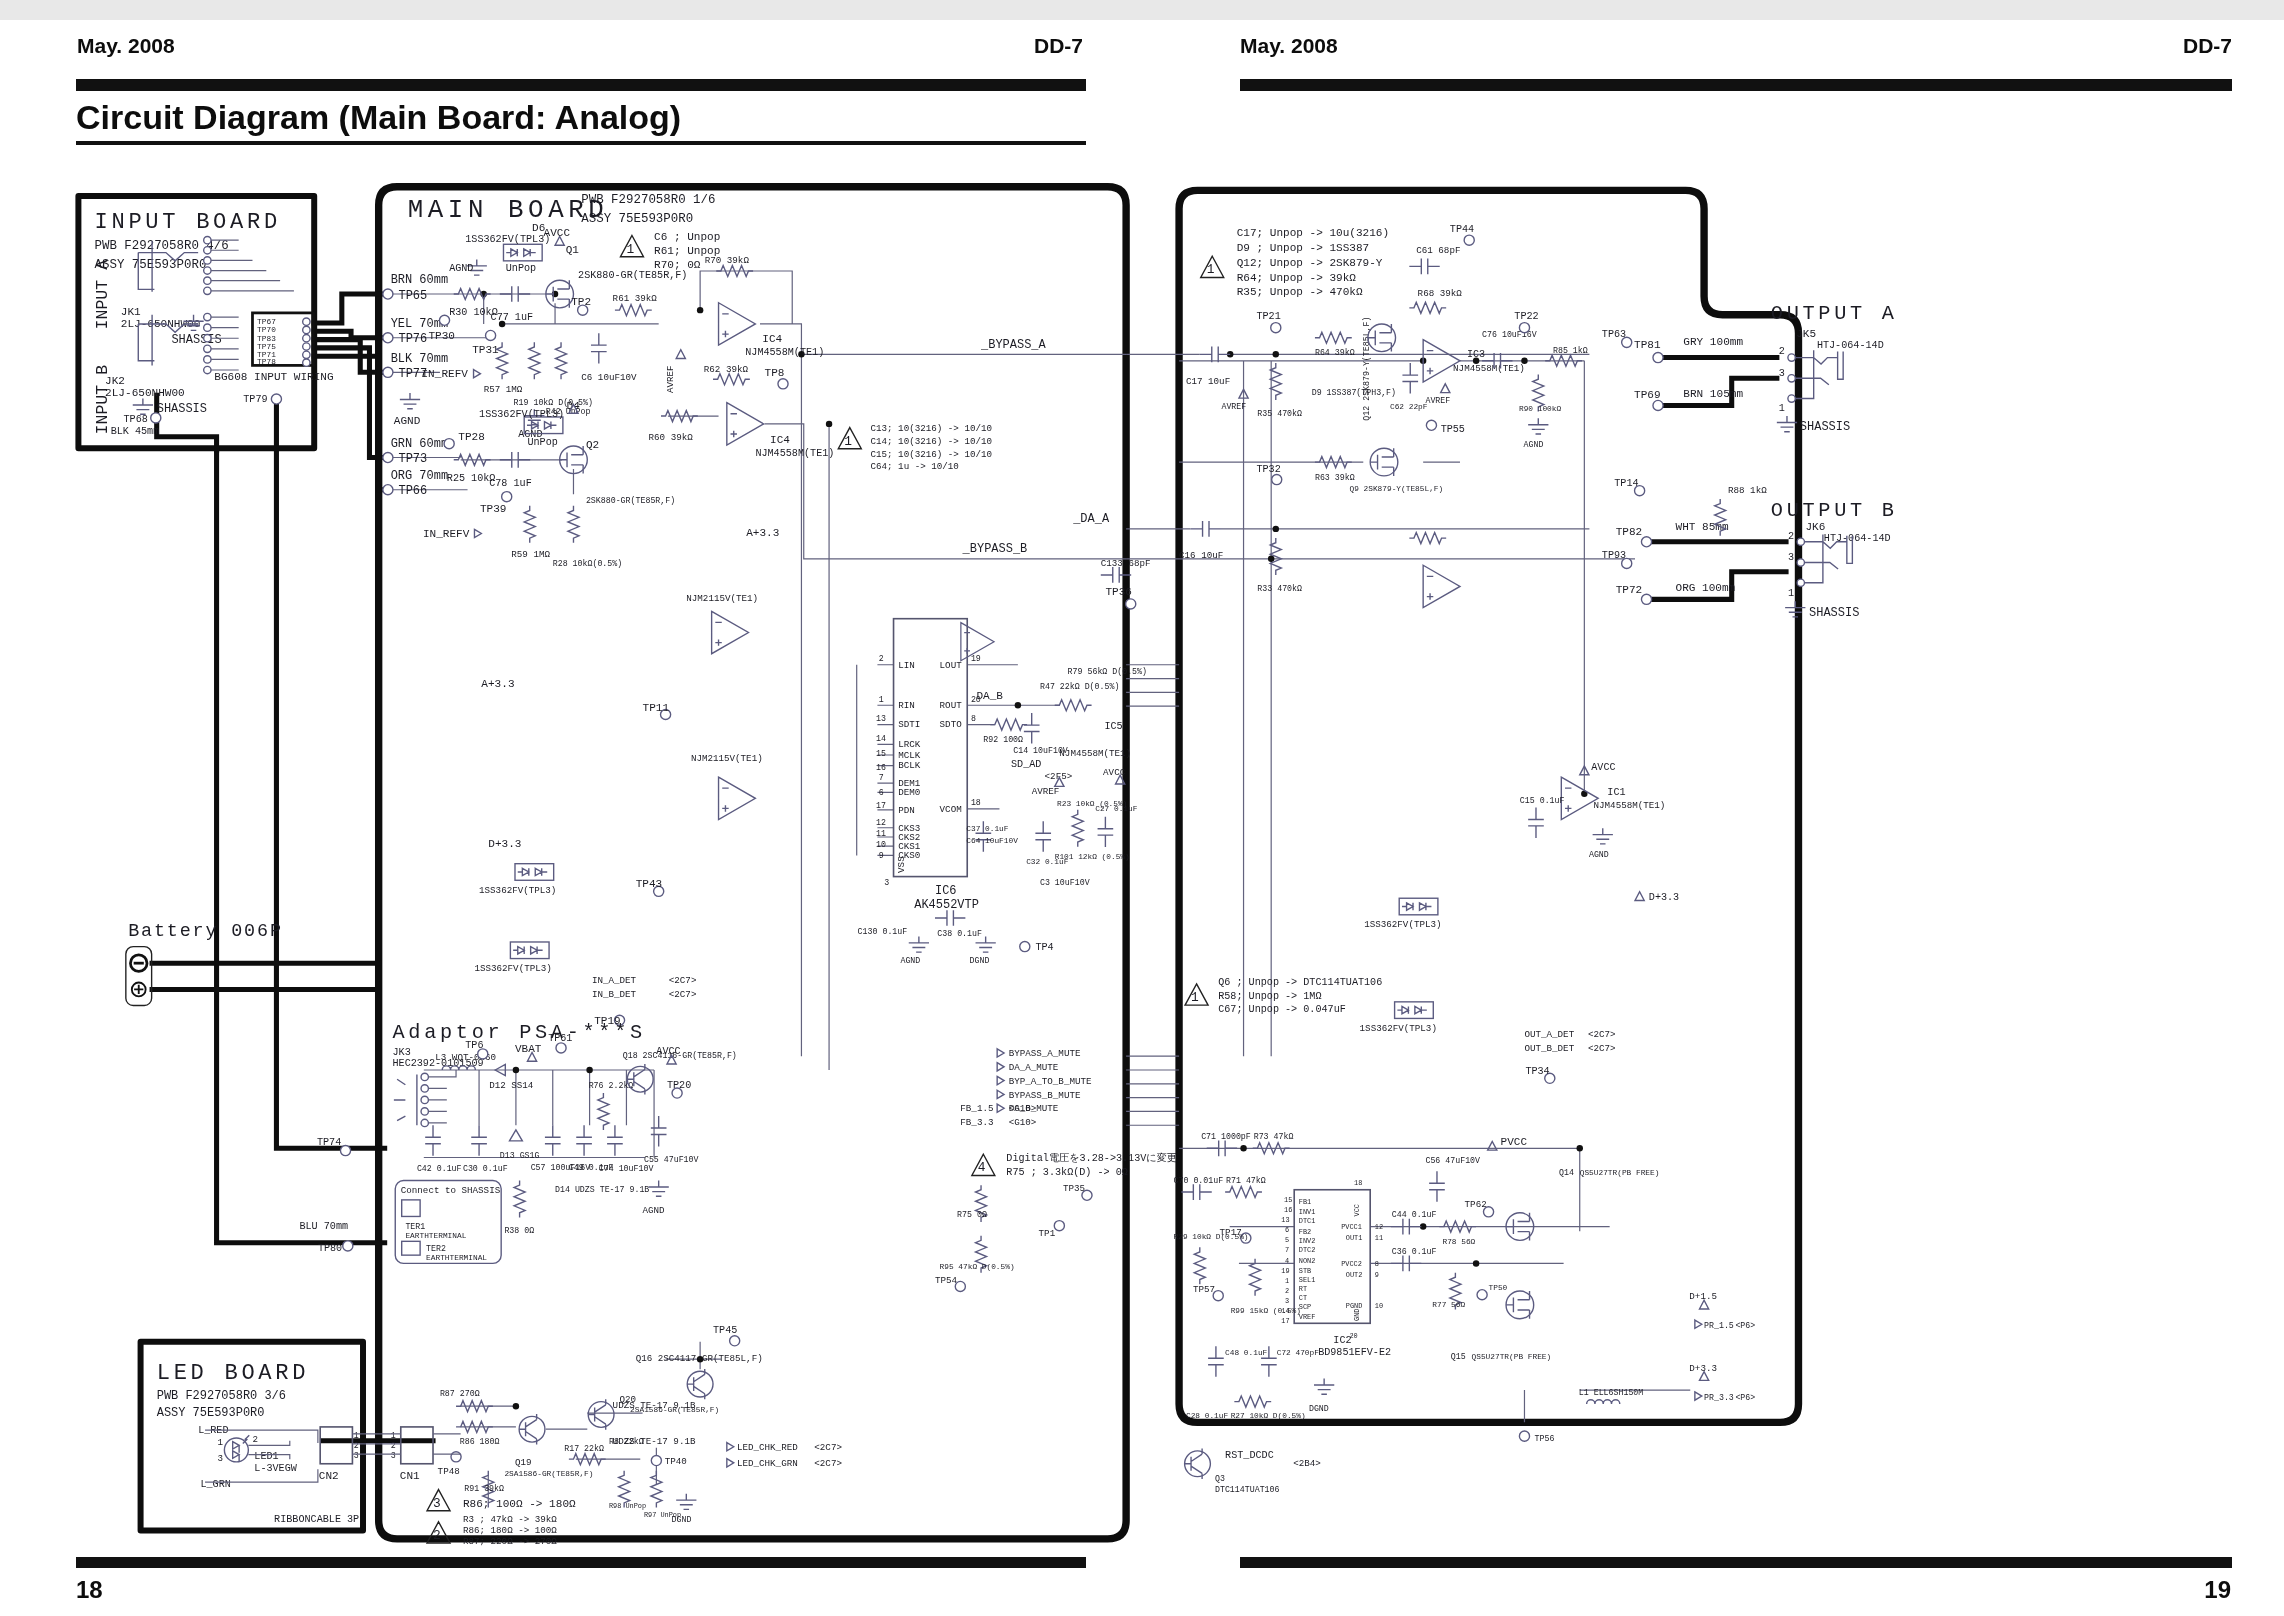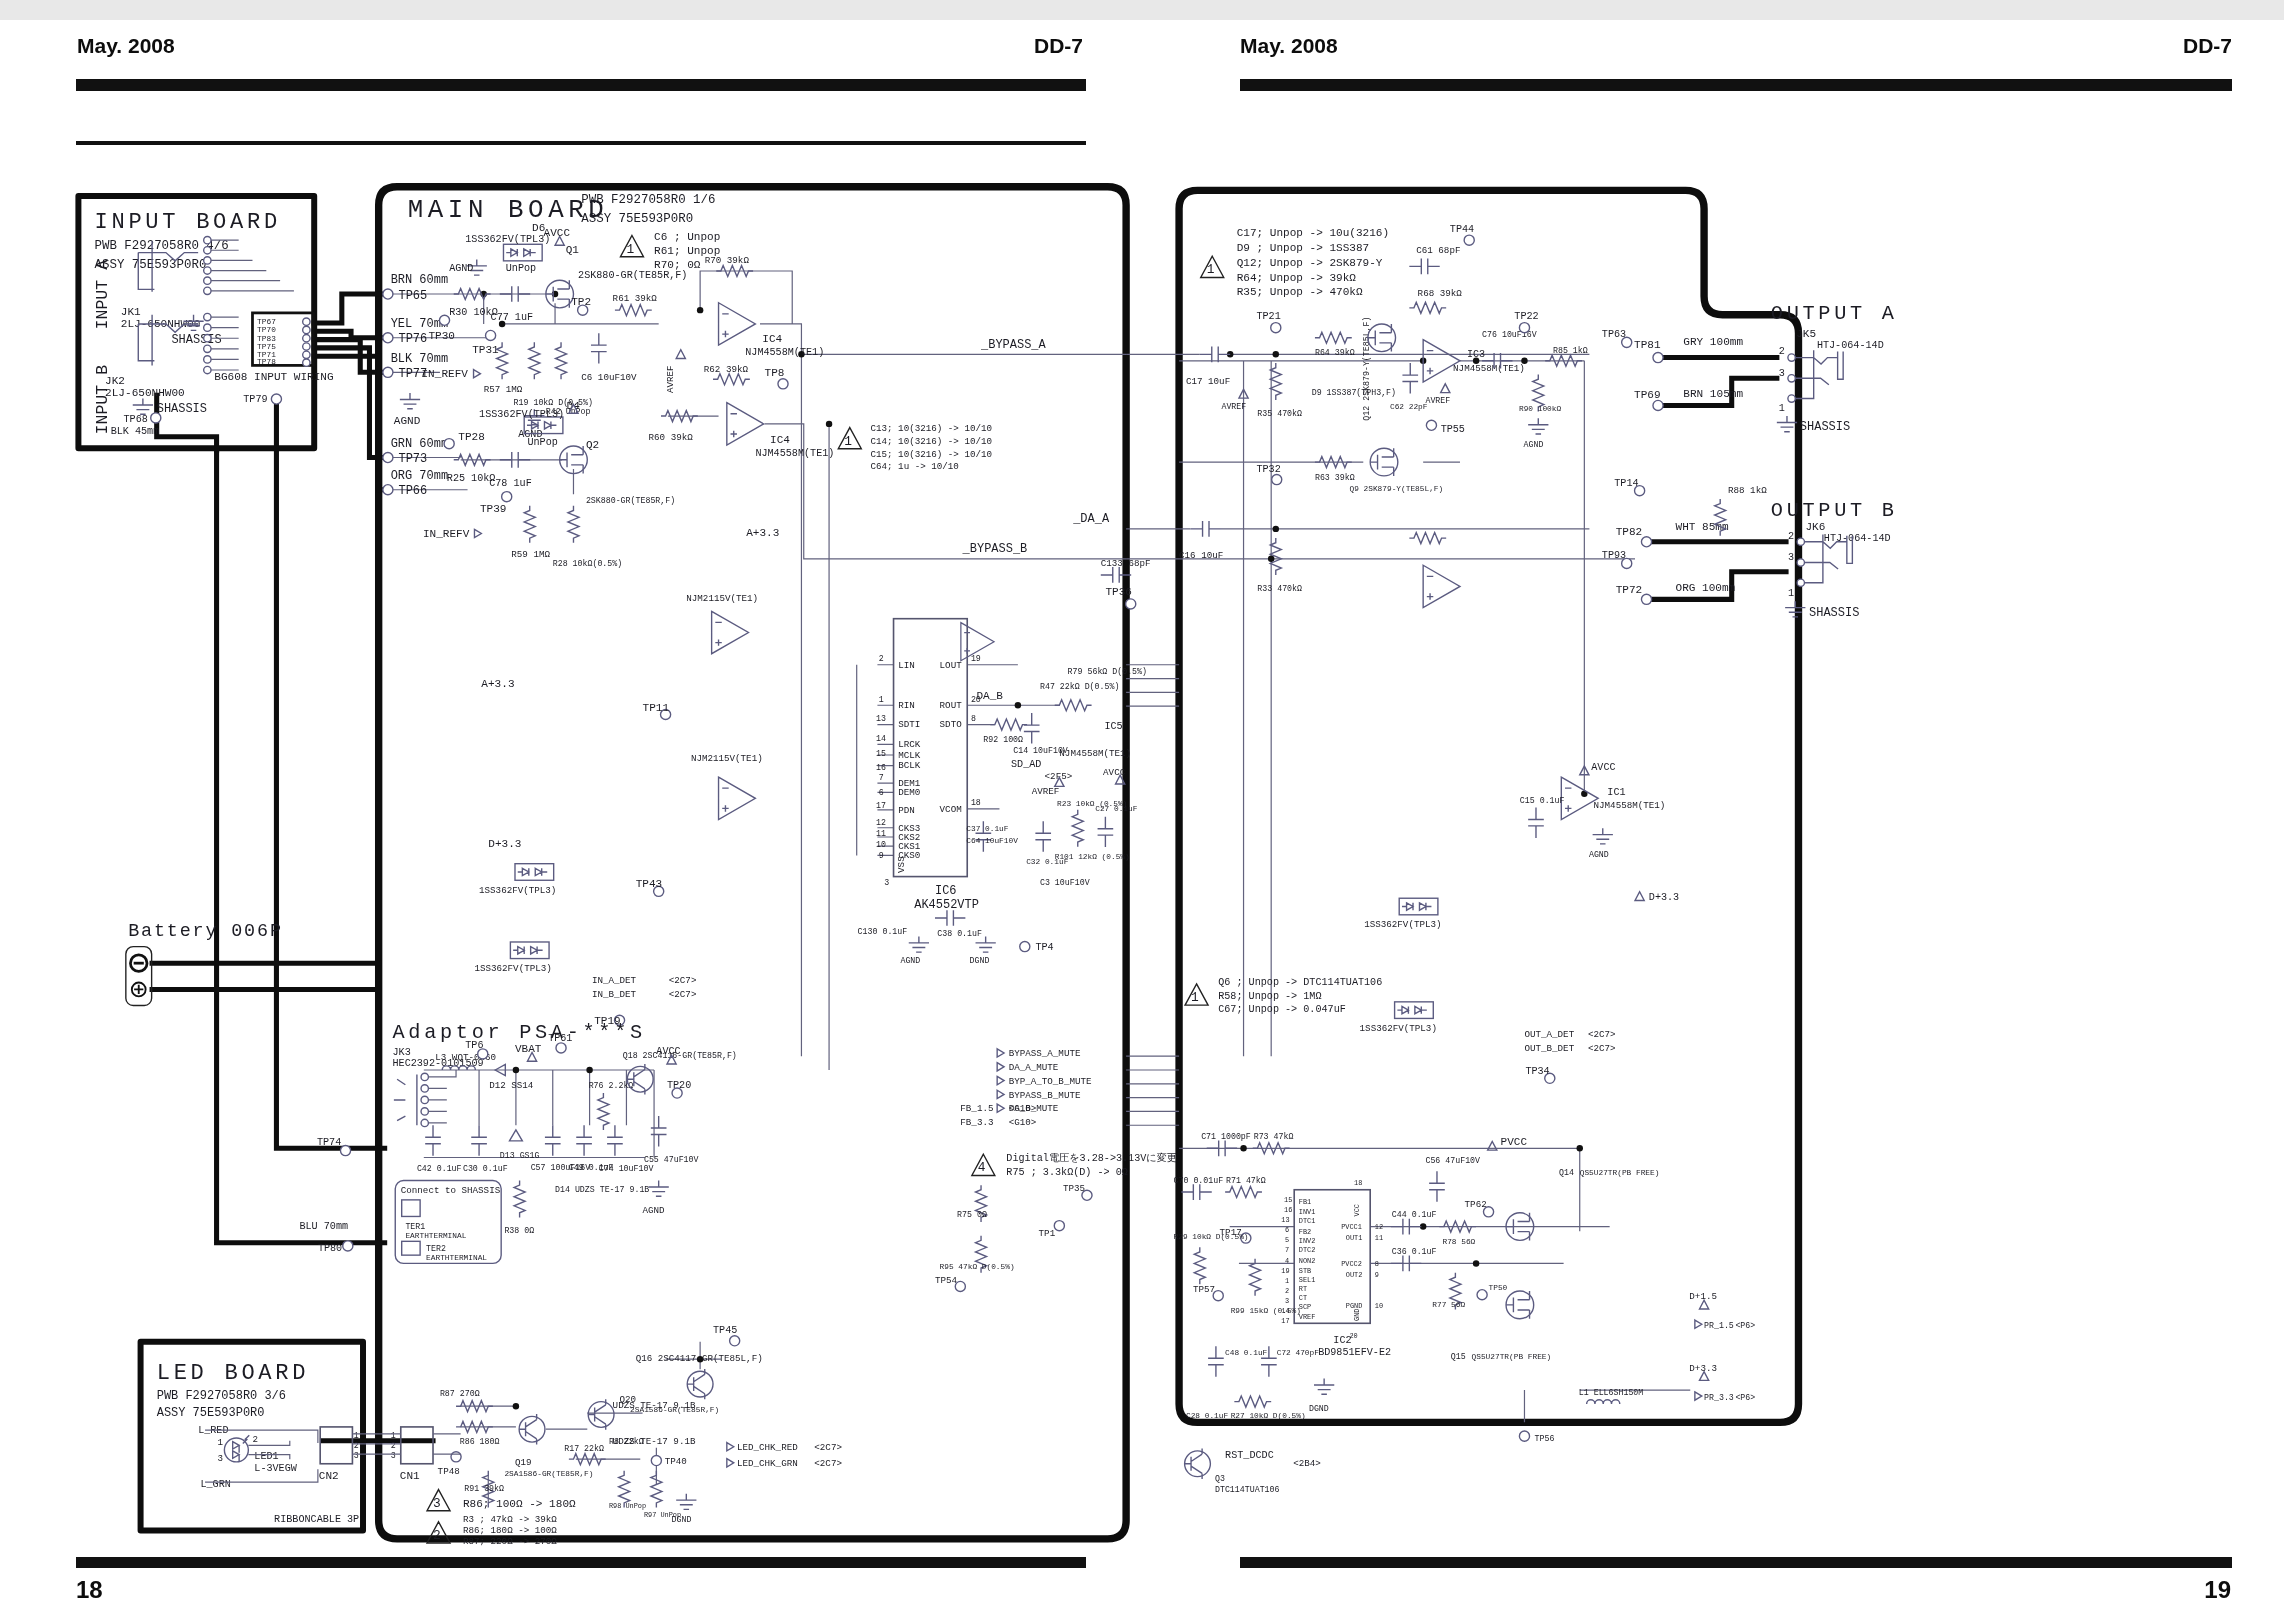--- a/index.html
+++ b/index.html
@@ -25,20 +25,21 @@
   .dot{fill:#111;stroke:none;}
   .icbox{stroke:#55556e;stroke-width:3.5;fill:none;}
 </style>
 </head>
 <body>
 <div class="sheet">
 
 <div class="hdr" style="left:77px;top:14px;">May. 2008</div>
 <div class="hdr" style="left:1009px;top:14px;width:74px;text-align:right;">DD-7</div>
 <div class="bar" style="left:76px;top:59px;width:1010px;height:12px;"></div>
+<div class="title" style="left:76px;top:78px;">Circuit Diagram (Main Board: Analog)</div>
 <div class="bar" style="left:76px;top:121px;width:1010px;height:3.7px;"></div>
 <div class="hdr" style="left:1240px;top:14px;">May. 2008</div>
 <div class="hdr" style="left:2156px;top:14px;width:76px;text-align:right;">DD-7</div>
 <div class="bar" style="left:1240px;top:59px;width:992px;height:12px;"></div>
 <div class="bar" style="left:76px;top:1537px;width:1010px;height:11px;"></div>
 <div class="pgnum" style="left:76px;top:1556px;">18</div>
 <div class="bar" style="left:1240px;top:1537px;width:992px;height:11px;"></div>
 <div class="pgnum" style="left:2160px;top:1556px;width:71px;text-align:right;">19</div>
 
 <svg style="position:absolute;left:0;top:0;" width="2284" height="1616" viewBox="0 0 4959 3509">

